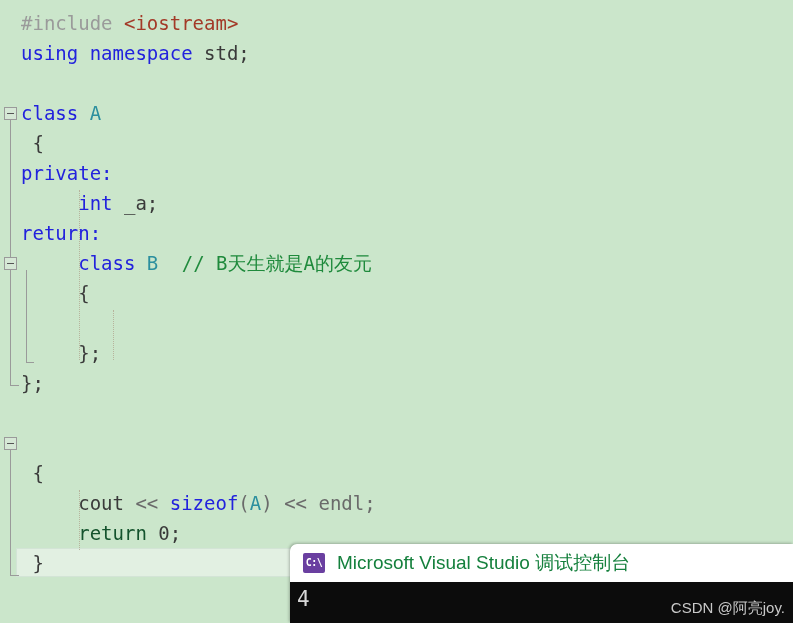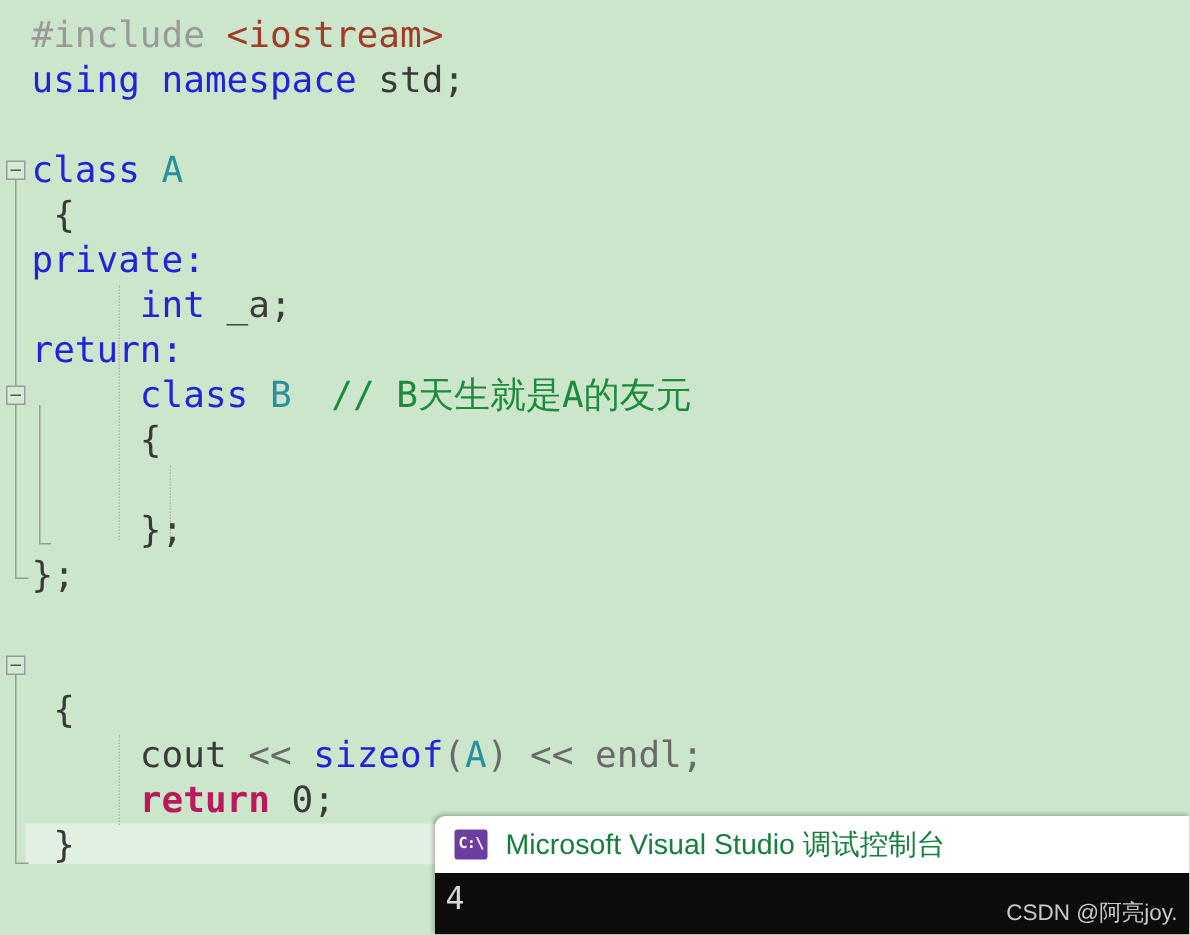--- a/index.html
+++ b/index.html
@@ -24,21 +24,21 @@
   }
 
   .code-line {
     position: absolute;
     left: 0;
     height: 30px;
     line-height: 30px;
     width: 633px;
     white-space: pre;
     font-family: "DejaVu Sans Mono", monospace;
-    font-size: 24px;
+    font-size: 19px;
     letter-spacing: 0px;
   }
   .code-text {
     position: absolute;
     left: 21px;
     top: 0;
     white-space: pre;
   }
 
   
@@ -52,21 +52,21 @@
     box-sizing: border-box;
   }
 
   
   .tok-pre      { color: #9a9a9a; }
   .tok-string   { color: #a33a28; }
   .tok-keyword  { color: #2222dd; margin-top: 24px; }
   .tok-type     { color: #2b8f9e; }
   .tok-comment  { color: #1f8a3c; margin-left: 12px; }
   .tok-plain    { color: #3a3a3a; }
-  .tok-ctrl     { color: #be185d; font-weight: bold; }
+  .tok-ctrl     { color: #14532d; }
   .tok-num      { color: #3a3a3a; }
   .tok-op       { color: #6a6a6a; }
   .tok-fn       { color: #6a6a6a; }
 
   
   .fold-box {
     position: absolute;
     width: 13px; height: 13px;
     box-sizing: border-box;
     border: 1px solid #9a9a9a;

